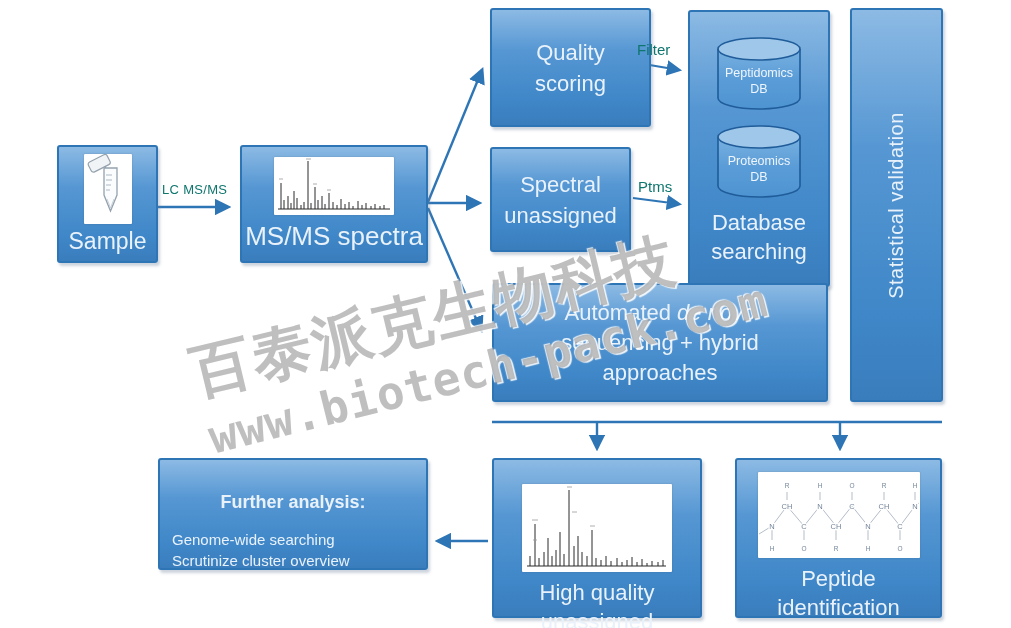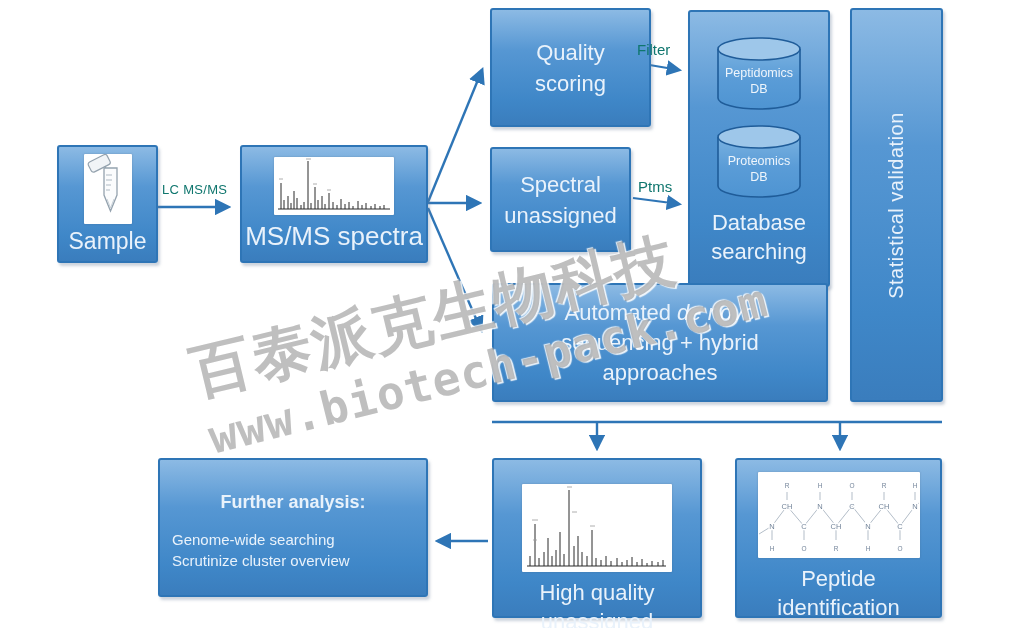--- a/index.html
+++ b/index.html
@@ -17,21 +17,21 @@
     display:flex;flex-direction:column;align-items:center;justify-content:center;
     text-align:center;z-index:2;
   }
   #box-sample  {left:57px;  top:145px; width:101px; height:118px; font-size:23px;}
   #box-msms    {left:240px; top:145px; width:188px; height:118px; font-size:26px;}
   #box-quality {left:490px; top:8px;   width:161px; height:119px; font-size:22px; line-height:31px;}
   #box-spectral{left:490px; top:147px; width:141px; height:105px; font-size:22px; line-height:31px;}
   #box-db      {left:688px; top:10px;  width:142px; height:277px; justify-content:flex-start;}
   #box-statval {left:850px; top:8px;   width:93px;  height:394px;}
   #box-denovo  {left:492px; top:283px; width:336px; height:119px; font-size:22px; line-height:30px;}
-  #box-further {left:158px; top:458px; width:270px; height:139px; align-items:flex-start; justify-content:flex-start;}
+  #box-further {left:158px; top:458px; width:270px; height:112px; align-items:flex-start; justify-content:flex-start;}
   #box-highq   {left:492px; top:458px; width:210px; height:160px; justify-content:flex-start; padding-top:24px; font-size:22px; line-height:29px;}
   #box-peptide {left:735px; top:458px; width:207px; height:160px; justify-content:flex-start; padding-top:12px; font-size:22px; line-height:29px;}
 
   .white-panel{background:#ffffff;border-radius:1px;box-shadow:0 0 2px rgba(60,80,100,.35);}
   #box-sample .white-panel{width:48px;height:70px;margin-bottom:4px;}
   #box-msms  .white-panel{width:120px;height:58px;margin-bottom:6px;}
   #box-highq .white-panel{width:150px;height:88px;}
   #box-peptide .white-panel{width:162px;height:86px;}
 
   .statval-label{transform:rotate(-90deg);white-space:nowrap;font-size:20px;letter-spacing:.5px;}

